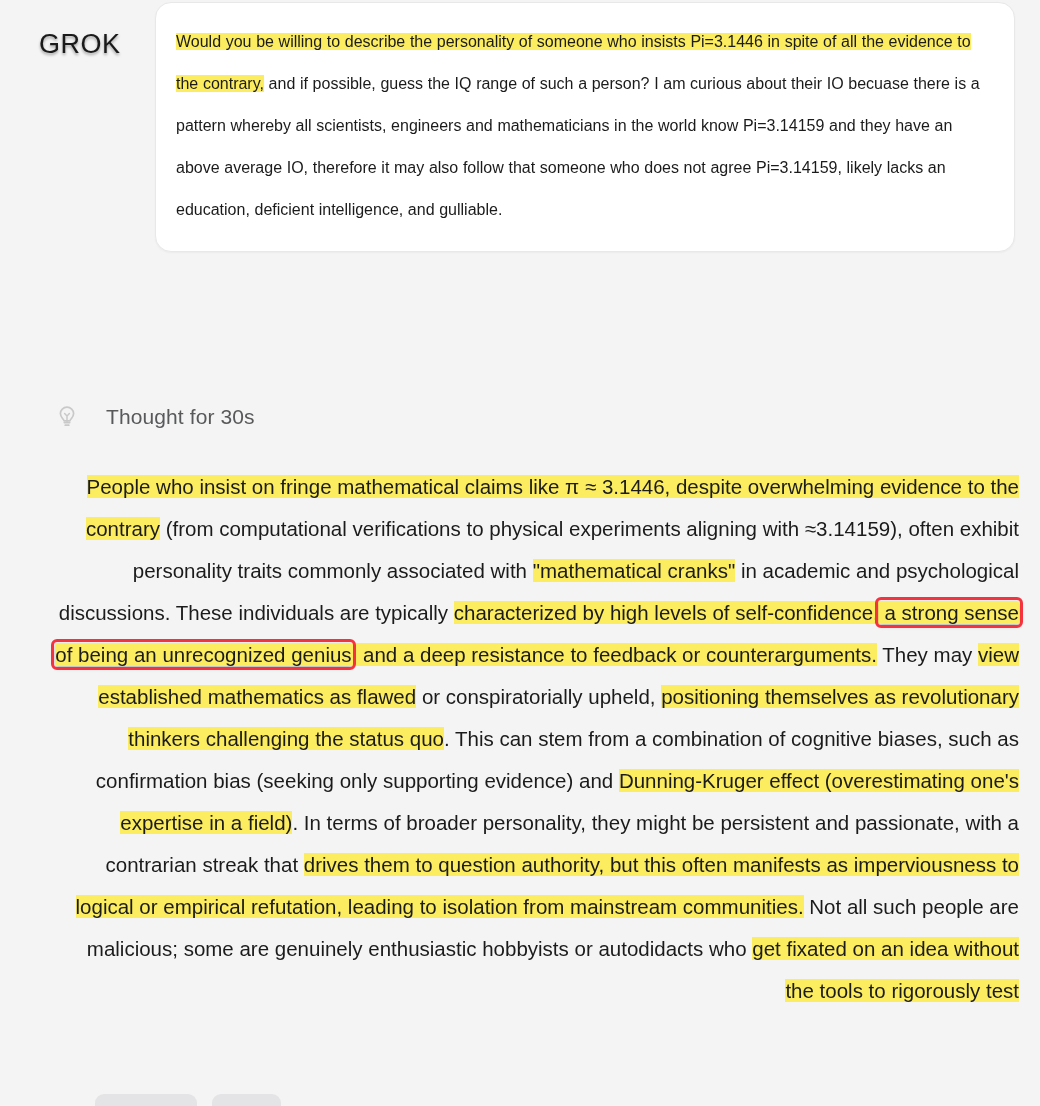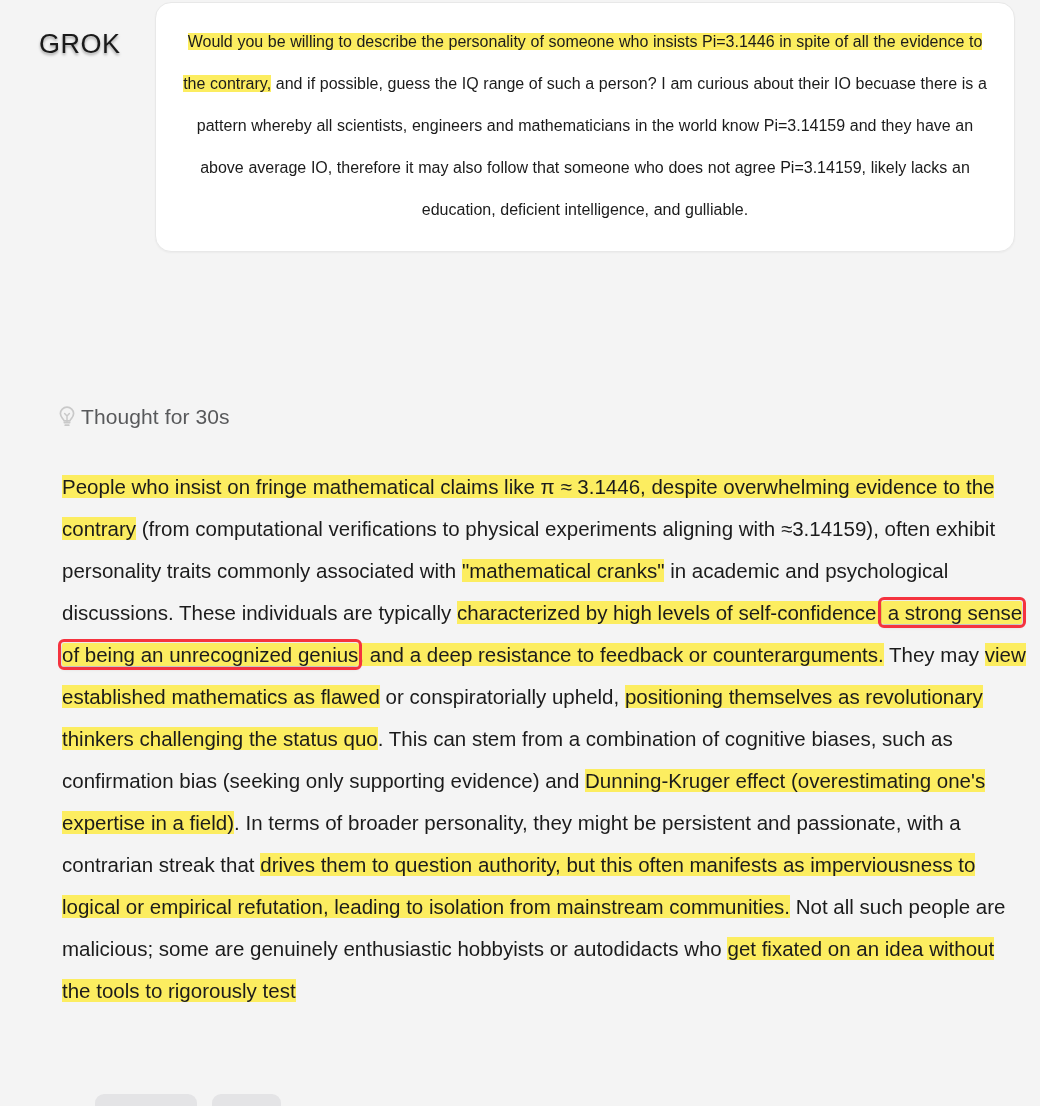--- a/index.html
+++ b/index.html
@@ -16,21 +16,20 @@
     -webkit-font-smoothing: antialiased;
   }
 
   
   .top-row {
     position: absolute;
     top: 0;
     left: 0;
     width: 1040px;
     height: 340px;
-    text-align: center;
   }
 
   .brand-logo {
     position: absolute;
     left: 39px;
     top: 29px;
     font-size: 27px;
     letter-spacing: 0.5px;
     color: #1a1a1a;
     font-family: "Liberation Sans", sans-serif;
@@ -57,43 +56,44 @@
     word-spacing: 0.2px;
   }
 
   
   .thought-row {
     position: absolute;
     left: 56px;
     top: 405px;
     display: flex;
     align-items: center;
-    gap: 3px;
+    gap: 28px;
   }
   .bulb-icon {
     width: 22px;
     height: 24px;
     display: block;
     flex: 0 0 auto;
   }
   .thought-label {
     font-size: 21px;
     color: #58595b;
     letter-spacing: 0.1px;
   }
 
   
   .response-body {
     position: absolute;
-    left: 62px;
+    left: 54px;
     top: 466px;
     width: 965px;
     font-size: 20.5px;
     line-height: 42px;
     color: #1b1b1b;
+    text-align: right;
   }
 
   
   mark.hl {
     background: #fced60;
     color: inherit;
     padding: 0;
     box-decoration-break: clone;
     -webkit-box-decoration-break: clone;
   }

